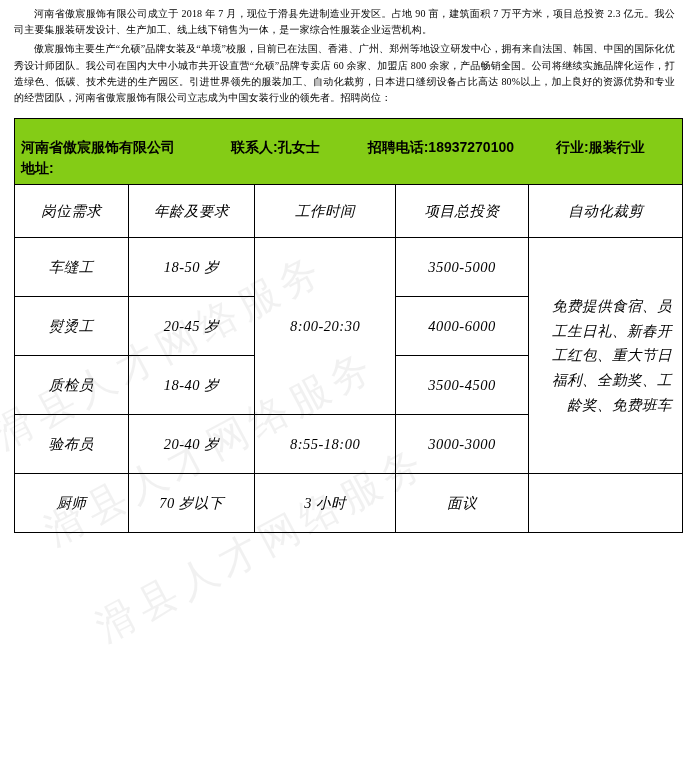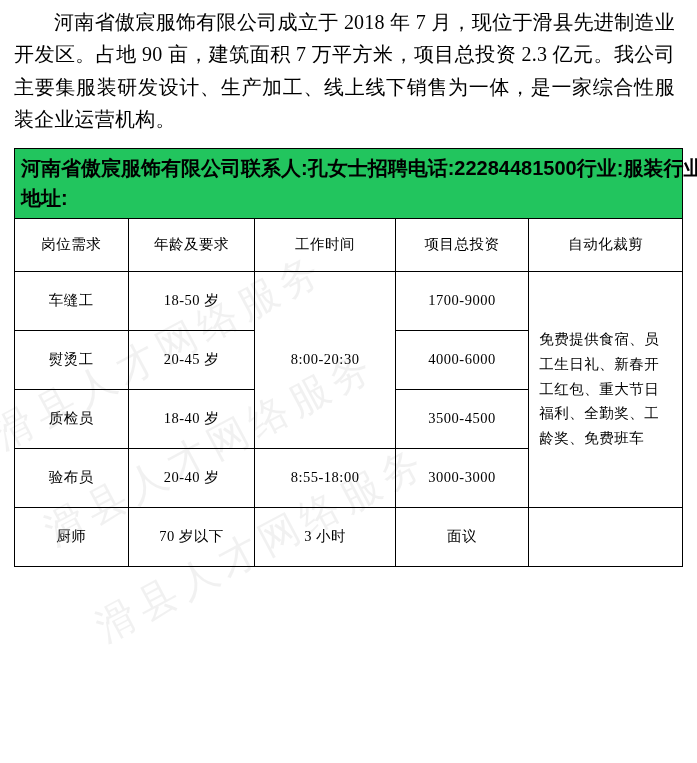--- a/index.html
+++ b/index.html
@@ -47,69 +47,70 @@
   }
   h1.doc-title {
     font-family: "Liberation Sans", sans-serif;
     font-size: 21px;
     font-weight: bold;
     text-align: center;
     margin: 4px 0 10px 0;
     letter-spacing: 0.5px;
   }
   p.para {
-    font-size: 20px;
+    font-size: 10px;
     line-height: 1.62;
     margin: 0 8px 3px 0;
     text-align: justify;
     text-justify: inter-ideograph;
     text-indent: 2em;
     letter-spacing: 0.2px;
   }
   .highlight-box {
     margin-top: 12px;
-    background: #22c55e;
+    background: #84cc16;
     border: 1px solid #000;
     border-bottom: none;
-    padding: 4px 6px 5px 6px;
+    padding: 18px 6px 5px 6px;
     font-family: "Liberation Sans", sans-serif;
     font-weight: bold;
-    font-size: 20px;
+    font-size: 14px;
     line-height: 1.5;
   }
   .hl-row {
     display: flex;
     align-items: baseline;
     white-space: nowrap;
   }
   .hl-company { }
   .hl-gap1 { display:inline-block; width: 56px; }
   .hl-gap2 { display:inline-block; width: 48px; }
   .hl-gap3 { display:inline-block; width: 42px; }
   table.jobs {
     width: 100%;
     border-collapse: collapse;
     table-layout: fixed;
     font-size: 14.5px;
+    font-style: italic;
   }
   table.jobs td {
     border: 1px solid #000;
     text-align: center;
     vertical-align: middle;
     padding: 6px 4px;
     height: 46px;
     letter-spacing: 0.5px;
   }
   table.jobs td.header {
     height: 40px;
   }
   table.jobs td.welfare {
     line-height: 1.7;
     padding: 6px 10px;
-    text-align: left;
+    text-align: right;
   }
   .col1 { width: 17%; }
   .col2 { width: 19%; }
   .col3 { width: 21%; }
   .col4 { width: 20%; }
   .col5 { width: 23%; }
 </style>
 </head>
 <body>
 
@@ -118,30 +119,31 @@
   <div class="watermark">
     <div>滑县人才网络服务</div>
     <div>滑县人才网络服务</div>
     <div>滑县人才网络服务</div>
   </div>
 
   <div class="content">
 
 
     <p class="para">河南省傲宸服饰有限公司成立于 2018 年 7 月，现位于滑县先进制造业开发区。占地 90 亩，建筑面积 7 万平方米，项目总投资 2.3 亿元。我公司主要集服装研发设计、生产加工、线上线下销售为一体，是一家综合性服装企业运营机构。</p>
+    <p class="para">傲宸服饰主要生产“允硕”品牌女装及“单境”校服，目前已在法国、香港、广州、郑州等地设立研发中心，拥有来自法国、韩国、中国的国际化优秀设计师团队。我公司在国内大中小城市共开设直营“允硕”品牌专卖店 60 余家、加盟店 800 余家，产品畅销全国。公司将继续实施品牌化运作，打造绿色、低碳、技术先进的生产园区。引进世界领先的服装加工、自动化裁剪，日本进口缝纫设备占比高达 80%以上，加上良好的资源优势和专业的经营团队，河南省傲宸服饰有限公司立志成为中国女装行业的领先者。招聘岗位：</p>
 
     <div class="highlight-box">
       <div class="hl-row">
         <span class="hl-company">河南省傲宸服饰有限公司</span>
         <span class="hl-gap1"></span>
         <span>联系人:</span>
         <span>孔女士</span>
         <span class="hl-gap2"></span>
         <span>招聘电话:</span>
-        <span>22284481500</span>
+        <span>18937270100</span>
         <span class="hl-gap3"></span>
         <span>行业:</span>
         <span>服装行业</span>
       </div>
       <div class="hl-row">
         <span>地址:</span>
       </div>
     </div>
 
     <table class="jobs">
@@ -157,21 +159,21 @@
           <td class="header">岗位需求</td>
           <td class="header">年龄及要求</td>
           <td class="header">工作时间</td>
           <td class="header">项目总投资</td>
           <td class="header">自动化裁剪</td>
         </tr>
         <tr>
           <td>车缝工</td>
           <td>18-50 岁</td>
           <td rowspan="3">8:00-20:30</td>
-          <td>1700-9000</td>
+          <td>3500-5000</td>
           <td rowspan="4" class="welfare">免费提供食宿、员工生日礼、新春开工红包、重大节日福利、全勤奖、工龄奖、免费班车</td>
         </tr>
         <tr>
           <td>熨烫工</td>
           <td>20-45 岁</td>
           <td>4000-6000</td>
         </tr>
         <tr>
           <td>质检员</td>
           <td>18-40 岁</td>

